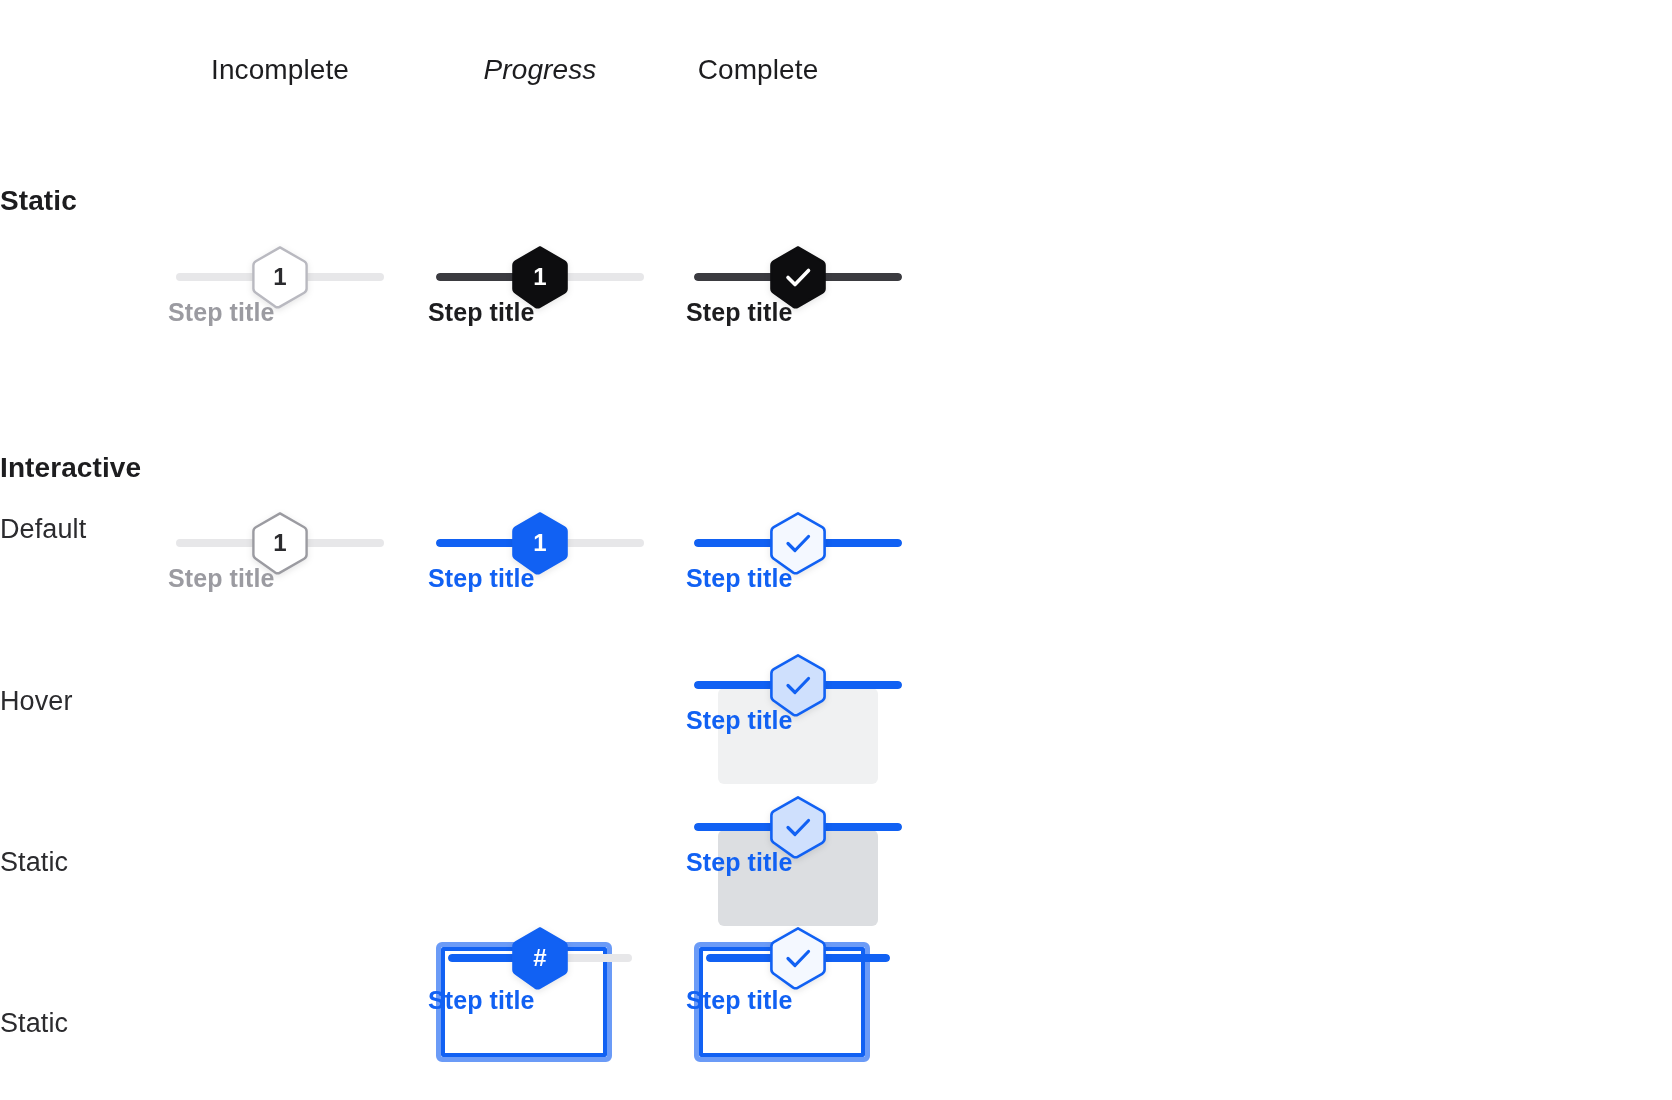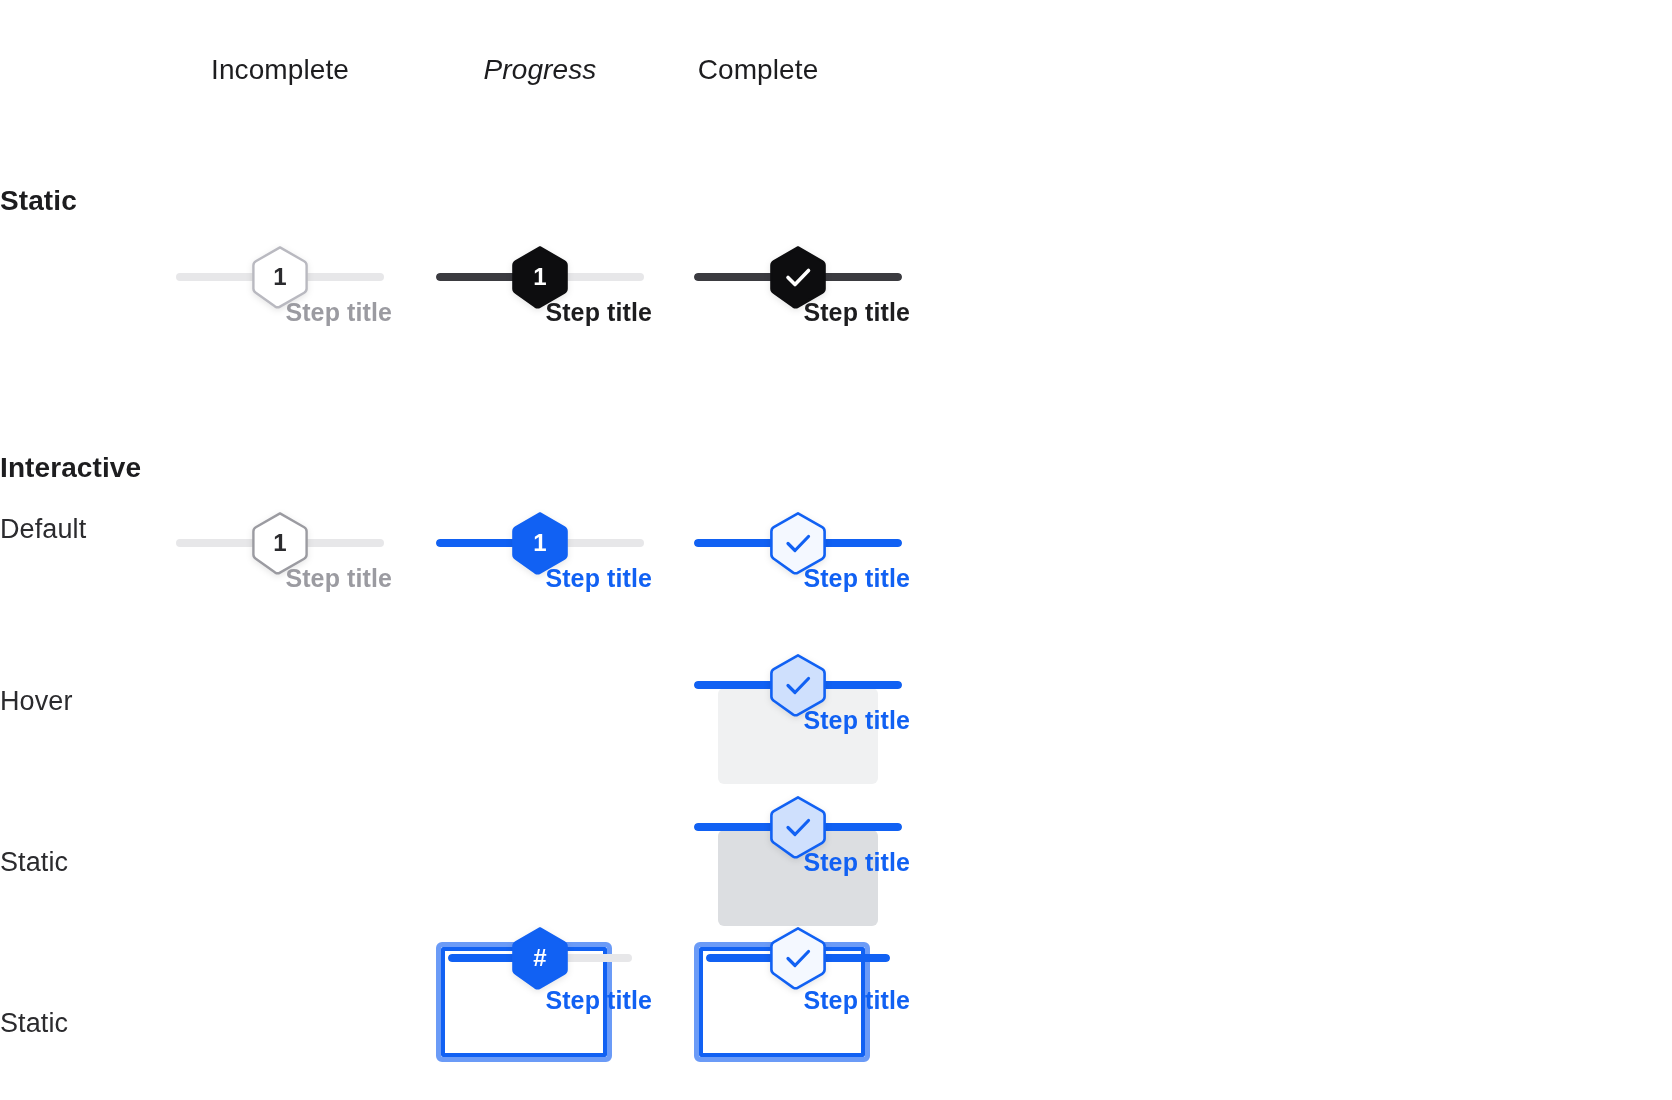--- a/index.html
+++ b/index.html
@@ -144,21 +144,21 @@
     pointer-events:none;
   }
   .hex-label.dark-txt{color:#2b2b2e;}
   .hex-label.white-txt{color:#ffffff;}
 
   
   .step-title{
     position:absolute;
     left:0;right:0;
     top:64px;
-    text-align:right;
+    text-align:left;
     font-size:25px;
     font-weight:700;
     letter-spacing:.1px;
     line-height:32px;
   }
   .t-muted{color:var(--muted);font-weight:700;}
   .t-ink{color:var(--ink);}
   .t-blue{color:var(--blue);}
 
   

